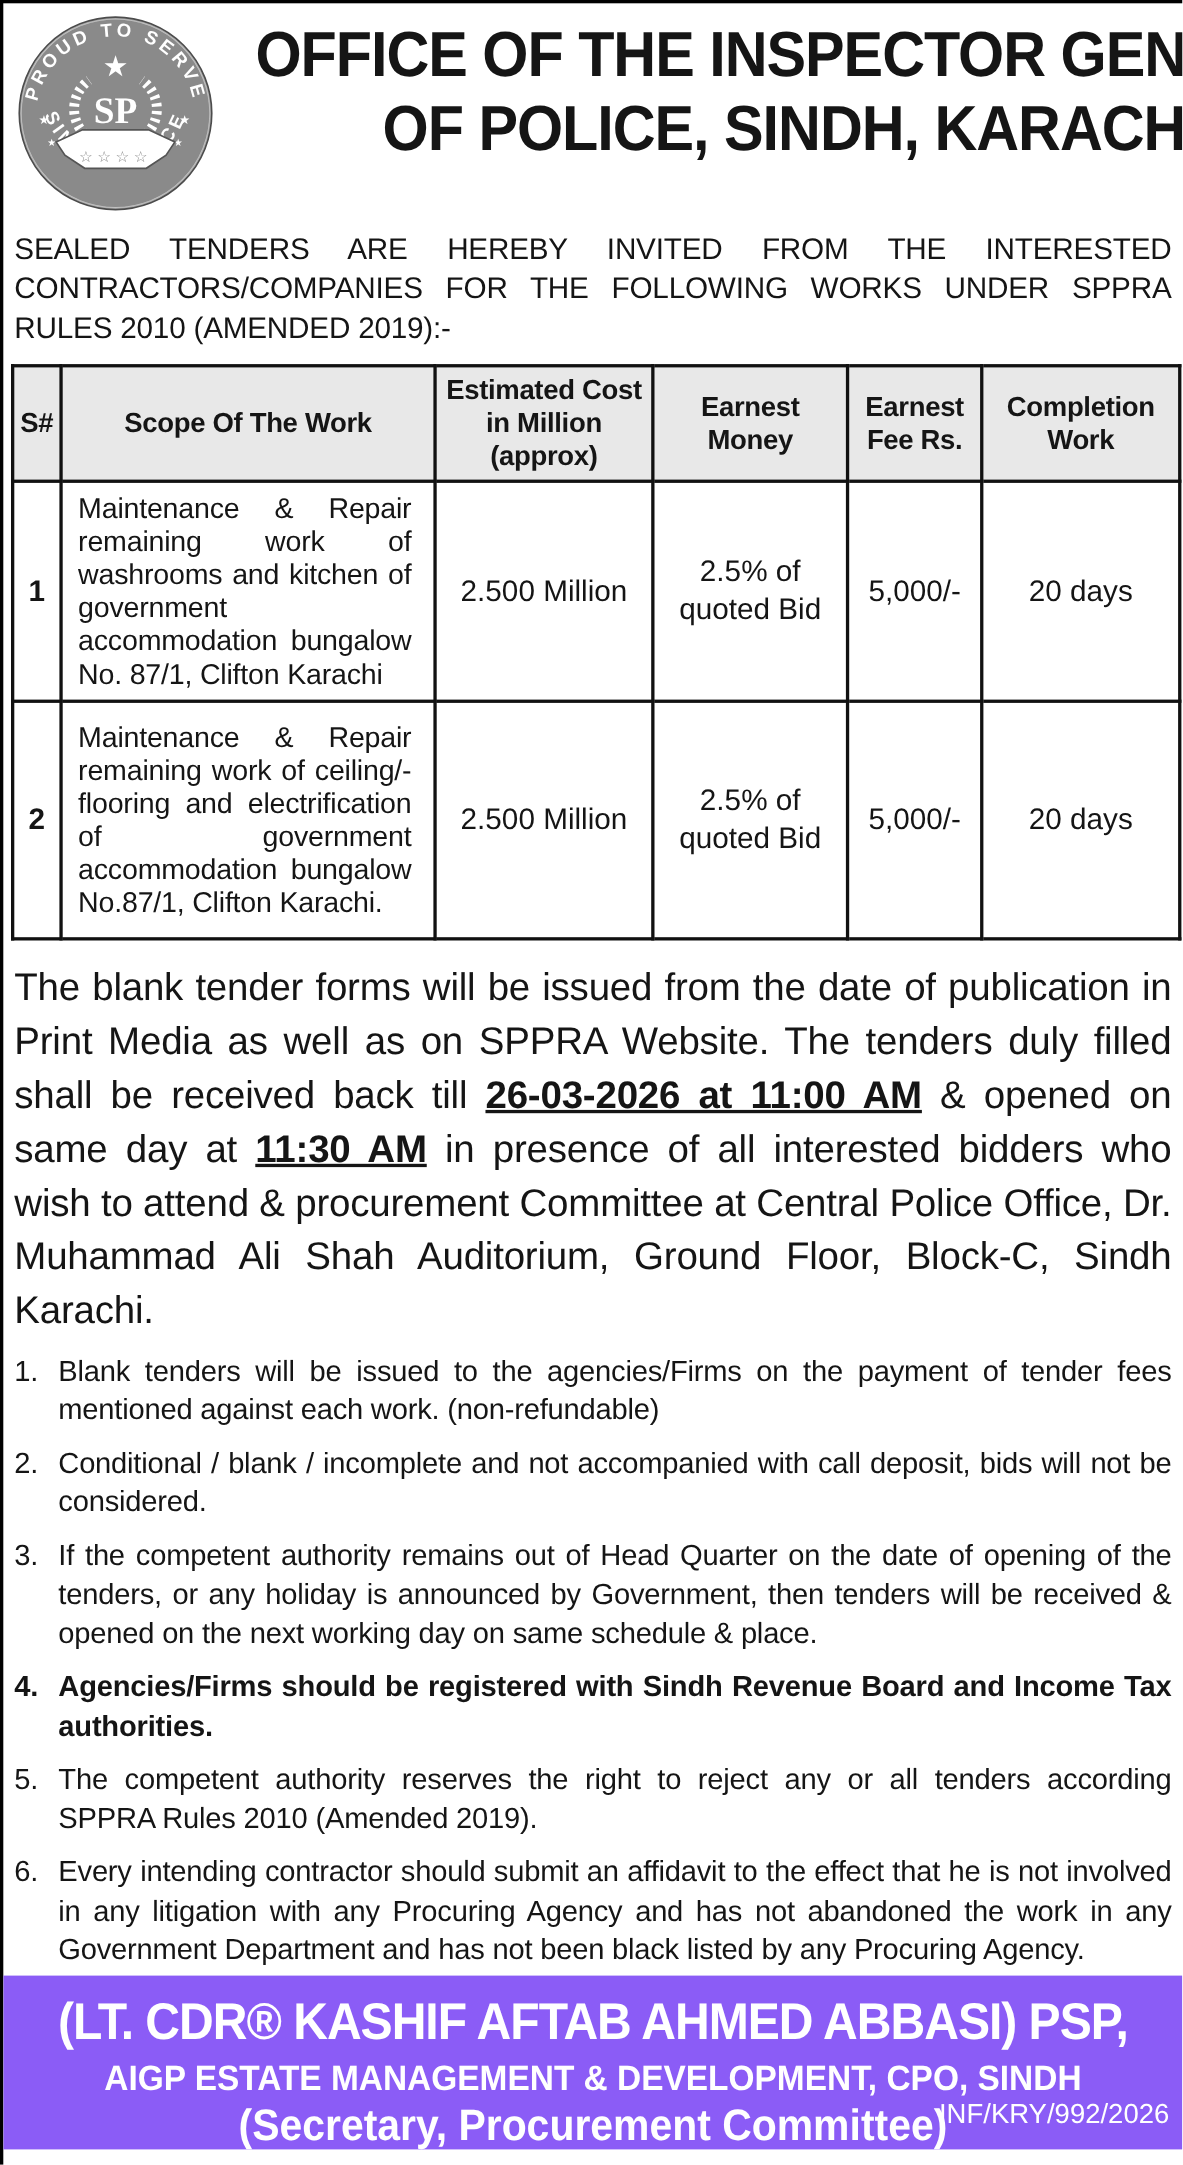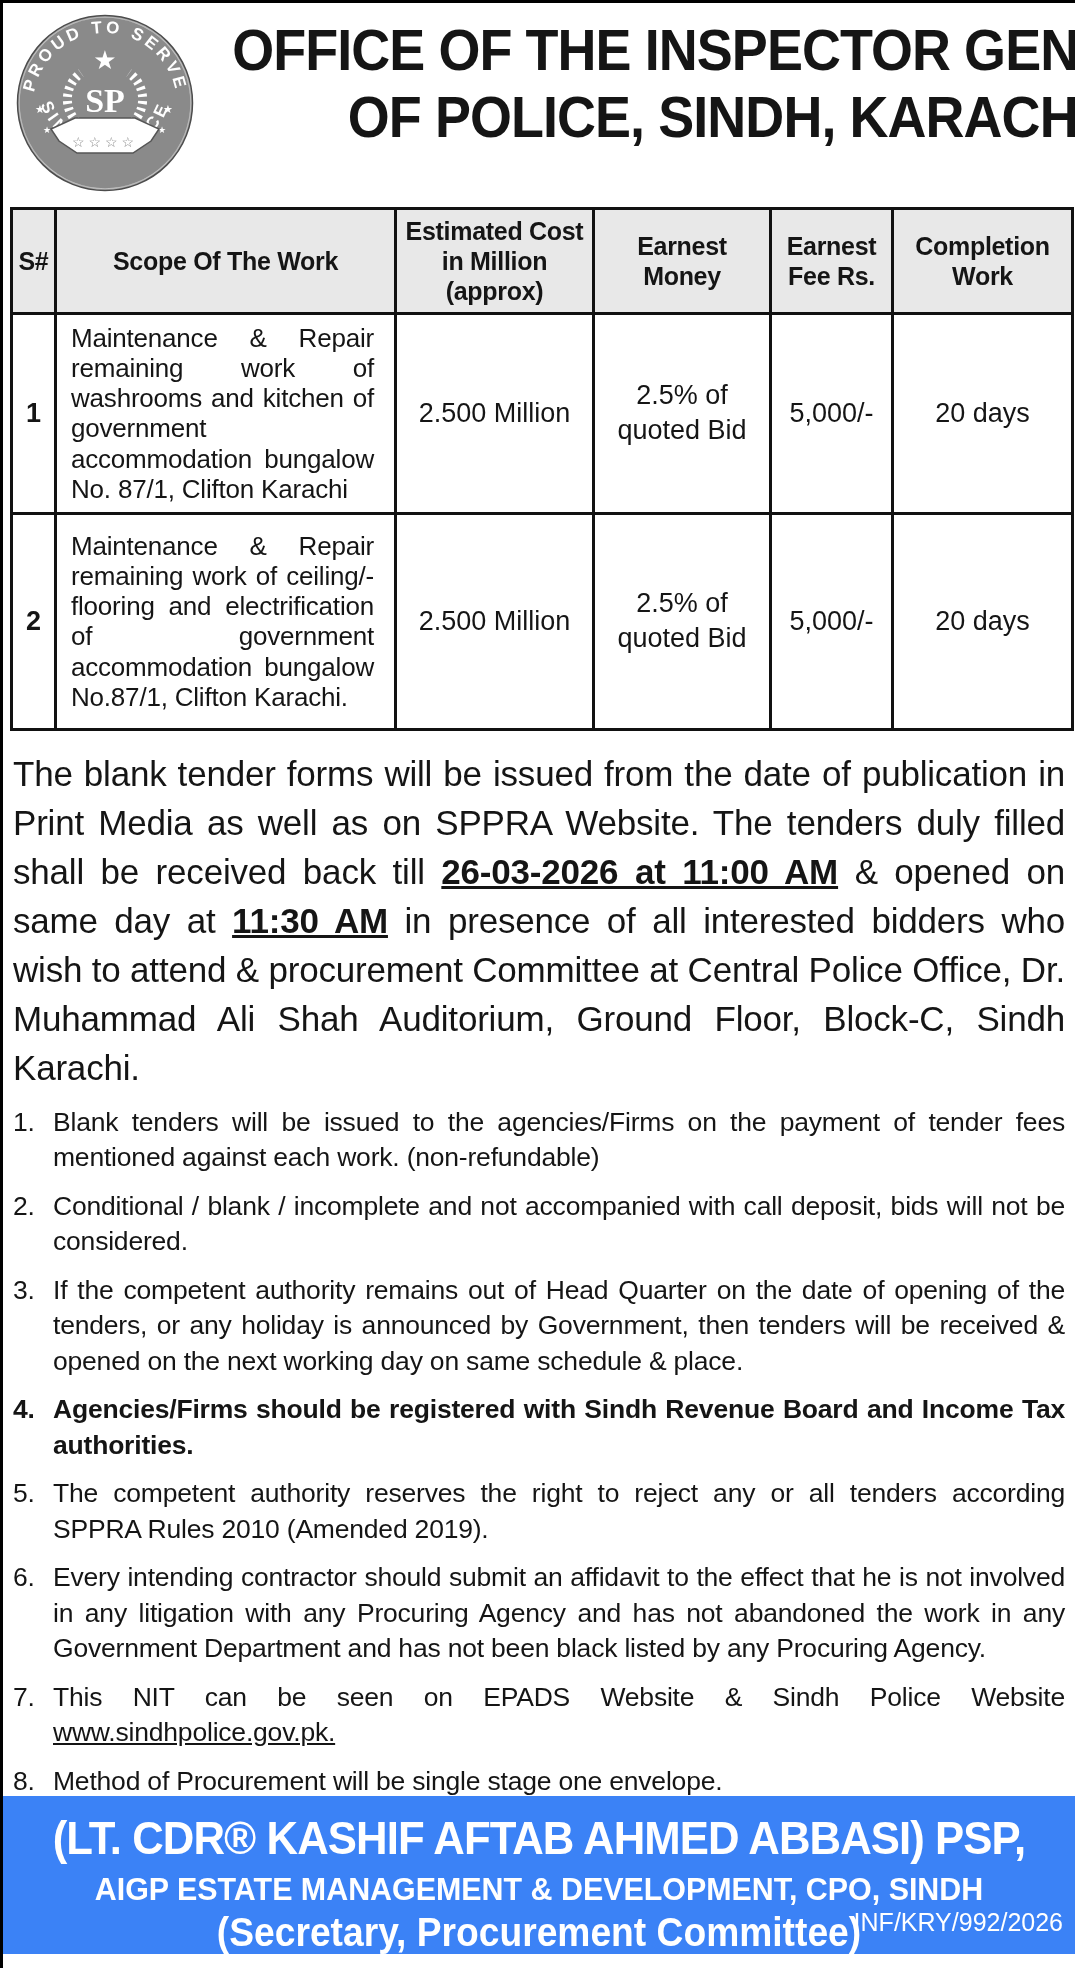--- a/index.html
+++ b/index.html
@@ -71,21 +71,21 @@
   .tc-heading span { text-decoration:underline; text-underline-offset:4px; }
   .terms { margin:6px 10px 0 10px; }
   .term { display:flex; margin-top:13px; font-size:26.5px; line-height:1.34; letter-spacing:-0.2px; }
   .term .num { flex:none; width:40px; }
   .term .text { flex:1; text-align:justify; }
   .term.bold { font-weight:bold; }
   .link { text-decoration:underline; color:inherit; }
   
   .footer {
     position:absolute; left:0; right:0; bottom:14px; height:158px;
-    background:#3b82f6; color:#fff; text-align:center; padding-top:14px;
+    background:#8b5cf6; color:#fff; text-align:center; padding-top:14px;
   }
   .f1 { font-size:47px; font-weight:bold; white-space:nowrap; transform:scaleX(0.93); transform-origin:center; letter-spacing:-1px; }
   .f2 { font-size:32px; font-weight:bold; margin-top:6px; white-space:nowrap; transform:scaleX(0.95); transform-origin:center; }
   .f3 { font-size:40px; font-weight:bold; margin-top:2px; white-space:nowrap; transform:scaleX(0.93); transform-origin:center; }
   .ref { position:absolute; right:12px; bottom:17px; font-size:25px; font-weight:normal; letter-spacing:0; }
 </style>
 </head>
 <body>
 
 <div class="page">
@@ -119,20 +119,21 @@
         <text x="90" y="134" font-size="14" fill="#8a8a8a" text-anchor="middle" letter-spacing="4">☆☆☆☆</text>
       </svg>
     </div>
     <div class="titles">
       <div class="title-line">OFFICE OF THE INSPECTOR GENERAL</div>
       <div class="title-line">OF POLICE, SINDH, KARACHI.</div>
     </div>
   </div>
 
 
+  <p class="intro">SEALED TENDERS ARE HEREBY INVITED FROM THE INTERESTED CONTRACTORS/COMPANIES FOR THE FOLLOWING WORKS UNDER SPPRA RULES 2010 (AMENDED 2019):-</p>
 
   <table class="tenders">
     <colgroup>
       <col style="width:44px">
         <col style="width:340px">
         <col style="width:198px">
       <col style="width:177px">
         <col style="width:122px">
         <col style="width:180px">
     </colgroup>

